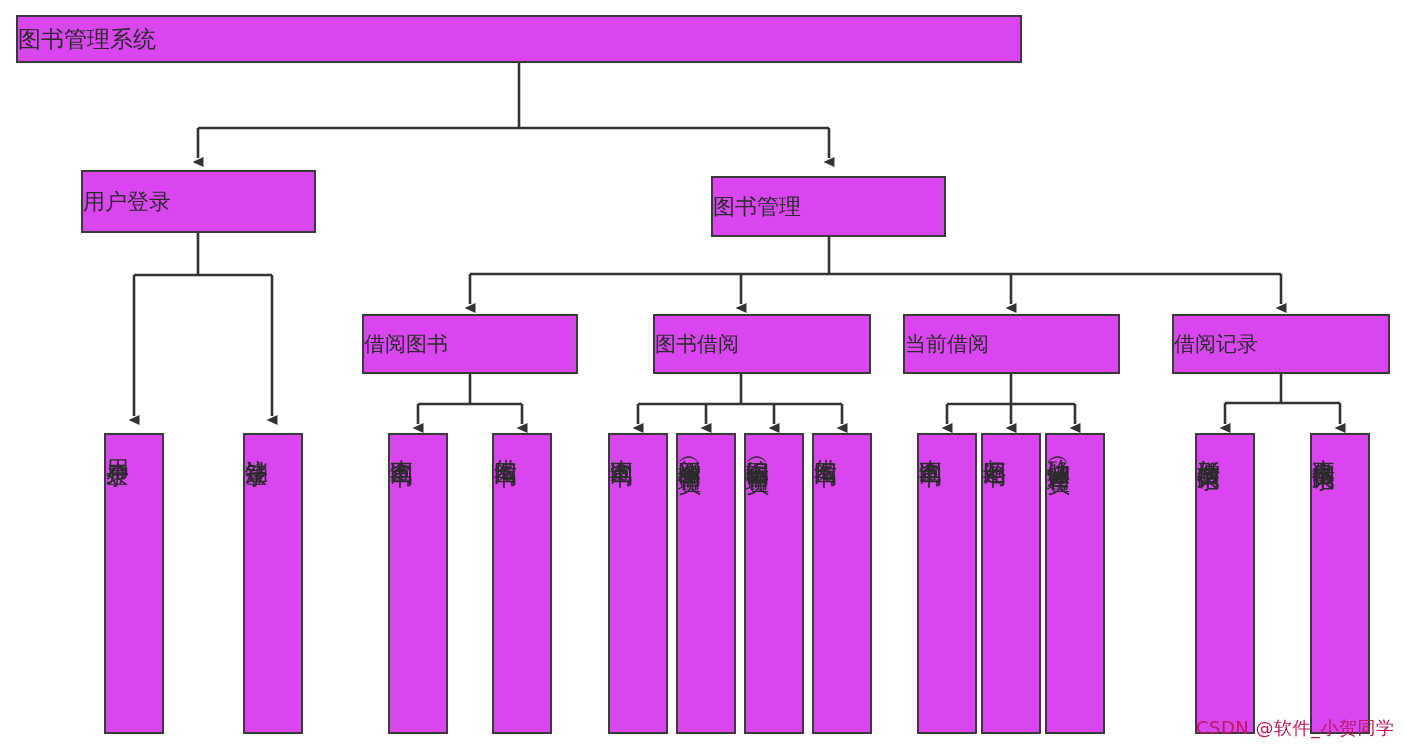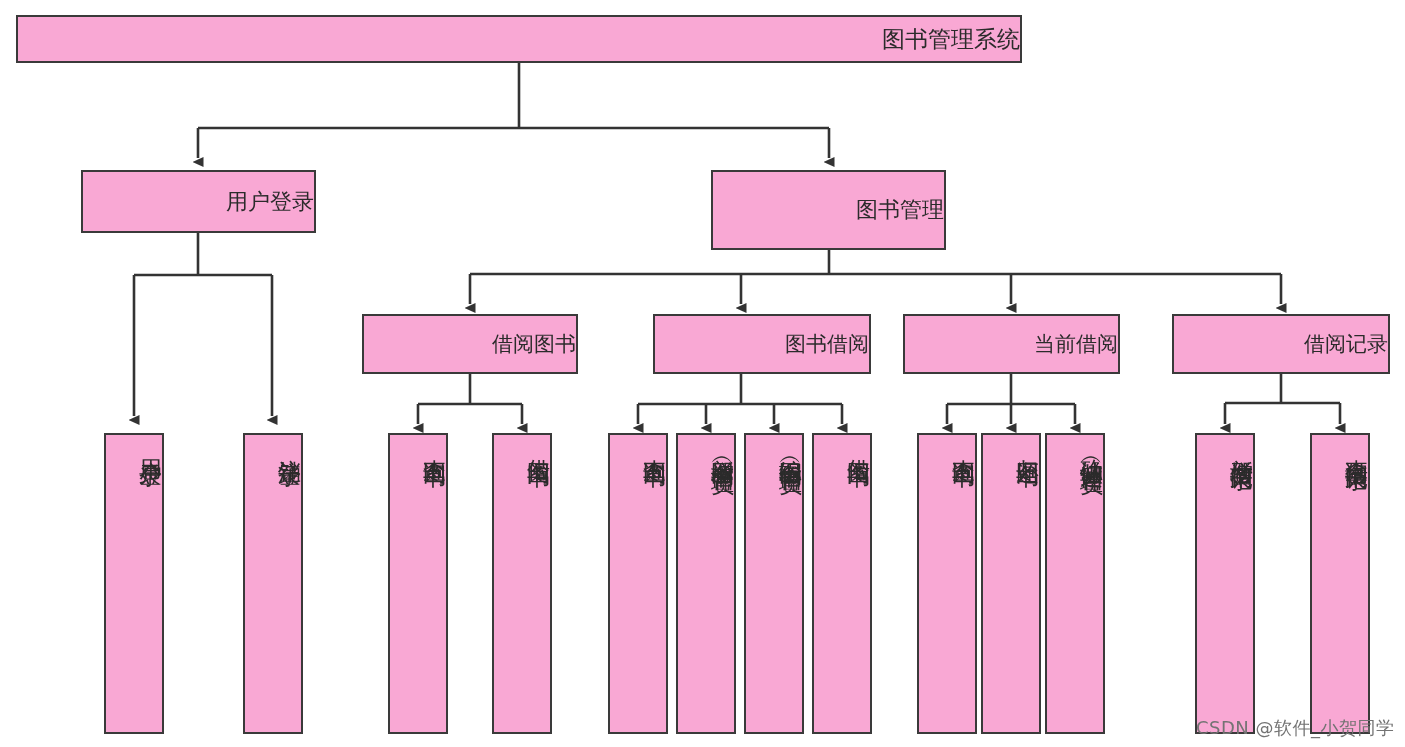--- a/index.html
+++ b/index.html
@@ -21,25 +21,25 @@
   }
   svg.diagram-canvas {
     position: absolute;
     top: 0; left: 0;
     width: 1405px;
     height: 747px;
   }
   .node-box {
     position: absolute;
     box-sizing: border-box;
-    background: #f9a8d4;
+    background: #d946ef;
     border: 2px solid #3a3a3a;
     display: flex;
     align-items: center;
-    justify-content: flex-end;
+    justify-content: flex-start;
     color: #2b2b2b;
   }
   .node-label {
     display: block;
     text-align: center;
     line-height: 1.15;
     color: #2b2b2b;
     white-space: nowrap;
   }
   
@@ -54,21 +54,21 @@
   .leaf-box .node-label {
     writing-mode: vertical-rl;
     text-orientation: upright;
     font-size: 23px;
     letter-spacing: 2px;
     line-height: 1;
     white-space: nowrap;
   }
   .watermark {
     position: absolute;
-    color: #737373;
+    color: #be185d;
     font-size: 18px;
     letter-spacing: 0.5px;
     white-space: nowrap;
     user-select: none;
   }
 </style>
 </head>
 <body>
 
 <div id="diagram-root">
@@ -140,21 +140,21 @@
     </g>
   </svg>
 
   <div class="node-box level-root" style="left:16px; top:15px; width:1006px; height:48px;">
     <span class="node-label">图书管理系统</span>
   </div>
 
   <div class="node-box level-1" style="left:81px; top:170px; width:235px; height:63px;">
     <span class="node-label">用户登录</span>
   </div>
-  <div class="node-box level-1" style="left:711px; top:170px; width:235px; height:80px;">
+  <div class="node-box level-1" style="left:711px; top:176px; width:235px; height:61px;">
     <span class="node-label">图书管理</span>
   </div>
 
   <div class="node-box level-2" style="left:362px; top:314px; width:216px; height:60px;">
     <span class="node-label">借阅图书</span>
   </div>
   <div class="node-box level-2" style="left:632px; top:314px; width:218px; height:60px;margin-left:21px;">
     <span class="node-label">图书借阅</span>
   </div>
   <div class="node-box level-2" style="left:1172px; top:314px; width:218px; height:60px;">

